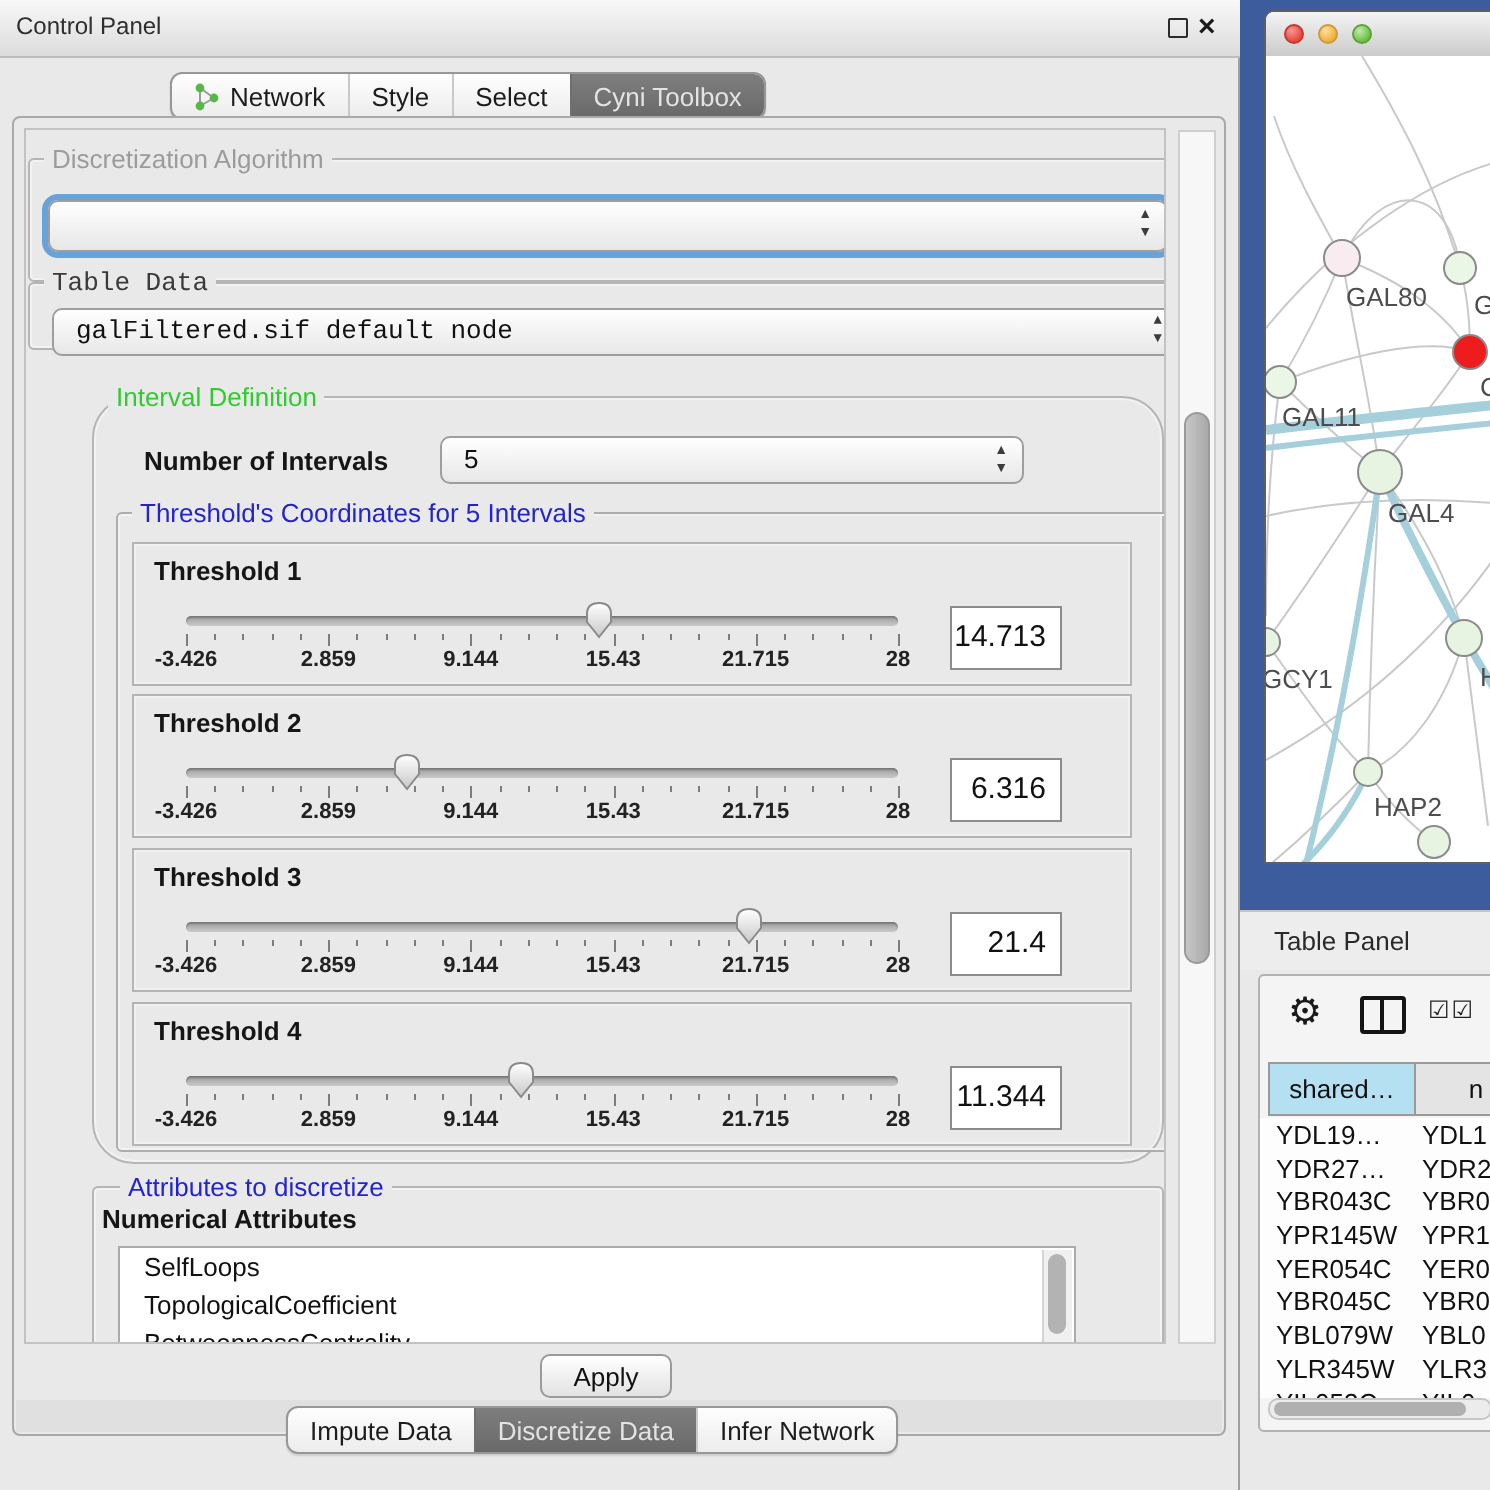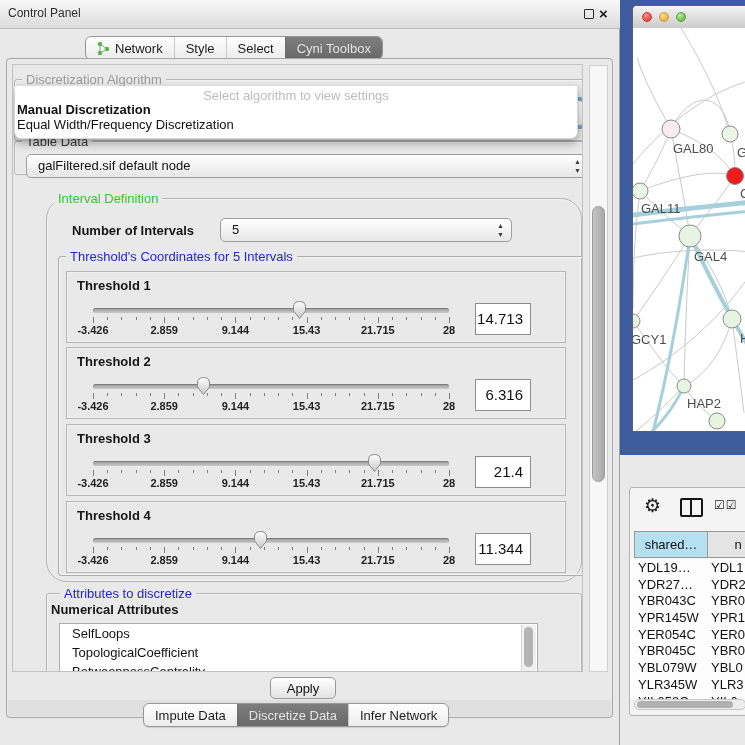--- a/index.html
+++ b/index.html
@@ -137,21 +137,21 @@
       <div class="groupbox" id="algo-group" style="left:1px;top:14px;width:578px;height:62px;">
         <span class="grouptitle gt-gray">Discretization Algorithm</span>
         <div class="combo focus" style="left:9px;top:20px;width:560px;height:26px;">
           <span class="stepper">
               <span>▲</span>
               <span>▼</span>
             </span>
         </div>
       </div>
 
-      <div class="groupbox" id="tabledata-group" style="left:1px;top:76px;width:578px;height:34px;">
+      <div class="groupbox" id="tabledata-group" style="left:1px;top:76px;width:578px;height:34px;font-family:Liberation Mono, monospace;">
         <span class="grouptitle gt-dark">Table Data</span>
         <div class="combo" style="left:11px;top:12px;width:563px;height:24px;">
           <span class="combo-val">galFiltered.sif default node</span>
           <span class="stepper">
               <span>▲</span>
               <span>▼</span>
             </span>
         </div>
       </div>
 
@@ -362,25 +362,20 @@
       <div id="attr-list">
 
       <div class="attr-item">SelfLoops</div>
           <div class="attr-item">TopologicalCoefficient</div>
           <div class="attr-item">BetweennessCentrality</div>
           <div class="list-scrollbar">
             <div class="list-thumb"></div>
           </div>
         </div>
 
-      <div id="algo-popup">
-          <div class="dd-item dd-placeholder" style="top: 2px;">Select algorithm to view settings</div>
-          <div class="dd-item dd-selected" style="top: 16px;">Manual Discretization</div>
-          <div class="dd-item" style="top: 31px;">Equal Width/Frequency Discretization</div>
-        </div>
     </div>
 
     <div id="main-scrollbar">
         <div class="sb-thumb"></div>
       </div>
 
     <button id="apply-btn">Apply</button>
 
     <div id="bottom-tabs" class="segctl">
         <div class="seg">
@@ -446,20 +441,23 @@
             <text x="107" y="315" font-size="13" fill="#4d4d4d" font-family="Liberation Sans, sans-serif">H</text>
             <circle cx="51" cy="358" r="7" fill="#e7f4e2" stroke="#8b8b8b" stroke-width="1"></circle>
             <text x="54" y="380" font-size="13" fill="#4d4d4d" font-family="Liberation Sans, sans-serif">HAP2</text>
             <circle cx="84" cy="393" r="8" fill="#e7f4e2" stroke="#8b8b8b" stroke-width="1"></circle>
           </svg></div>
     </div>
   </div>
 
   <div id="right-bg"></div>
 
+  <div id="table-panel-bar">
+    <span>Table Panel</span>
+  </div>
 
   <div id="table-panel">
     <span class="tp-gear">⚙</span>
     <span class="split-icon">
         <span class="split-bar"></span>
       </span>
     <span class="tp-checks">☑☑</span>
     <div id="tbl-header">
         <div class="th-cell sel" style="left: 4px; width: 74px;">shared…</div>
         <div class="th-cell" style="left: 77px; width: 62px;">n</div>

